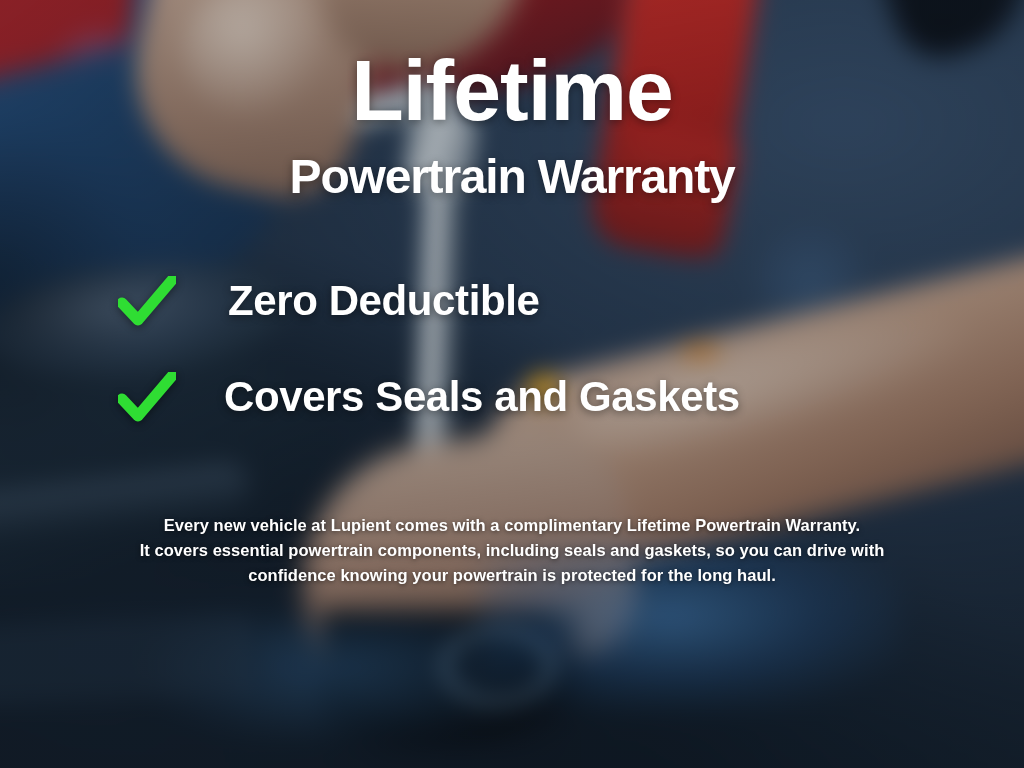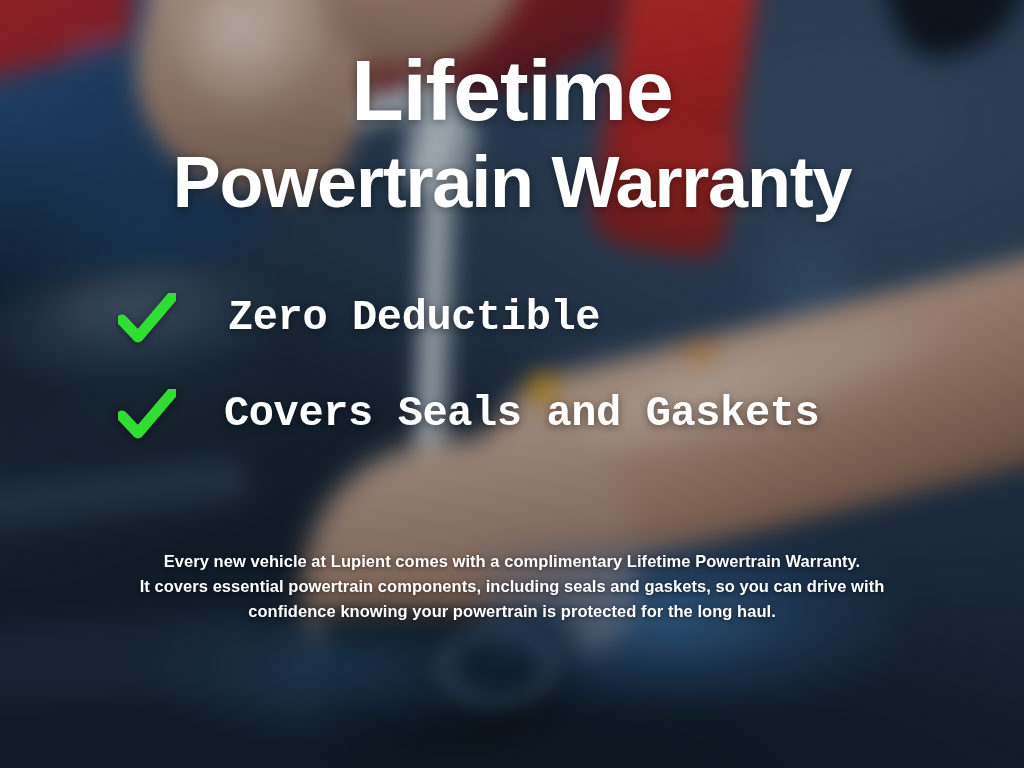--- a/index.html
+++ b/index.html
@@ -339,33 +339,32 @@
   }
   .h-line1 {
     font-size: 86px;
     line-height: 0.98;
     font-weight: bold;
     color: #ffffff;
     letter-spacing: -1px;
     text-shadow: 0 2px 10px rgba(0,0,0,.40);
   }
   .h-line2 {
-    margin-top: 14px;
-    font-size: 72px;
+    margin-top: 21px;
+    font-size: 48px;
     line-height: 1.0;
     font-weight: bold;
     color: #ffffff;
     letter-spacing: -1.2px;
     text-shadow: 0 2px 10px rgba(0,0,0,.40);
   }
 
   .bullets {
     margin-top: 52px;
     padding-left: 118px;
-    font-family: Liberation Mono, monospace;
   }
   .bullet {
     display: flex;
     align-items: center;
     height: 96px;
   }
   .check {
     width: 62px;
     flex: 0 0 62px;
     display: flex;
@@ -378,21 +377,21 @@
     font-size: 42px;
     font-weight: bold;
     color: #ffffff;
     letter-spacing: -0.4px;
     text-shadow: 0 2px 8px rgba(0,0,0,.45);
     white-space: nowrap;
   }
   .bullet-3 .bullet-label { margin-left: 44px; text-align: center; }
 
   .body-copy {
-    margin-top: 87px;
+    margin-top: 68px;
     text-align: center;
     padding: 0 70px;
   }
   .body-line {
     font-size: 16.5px;
     font-weight: bold;
     color: #ffffff;
     line-height: 1.52;
     letter-spacing: 0.05px;
     text-shadow: 0 1px 5px rgba(0,0,0,.6);

